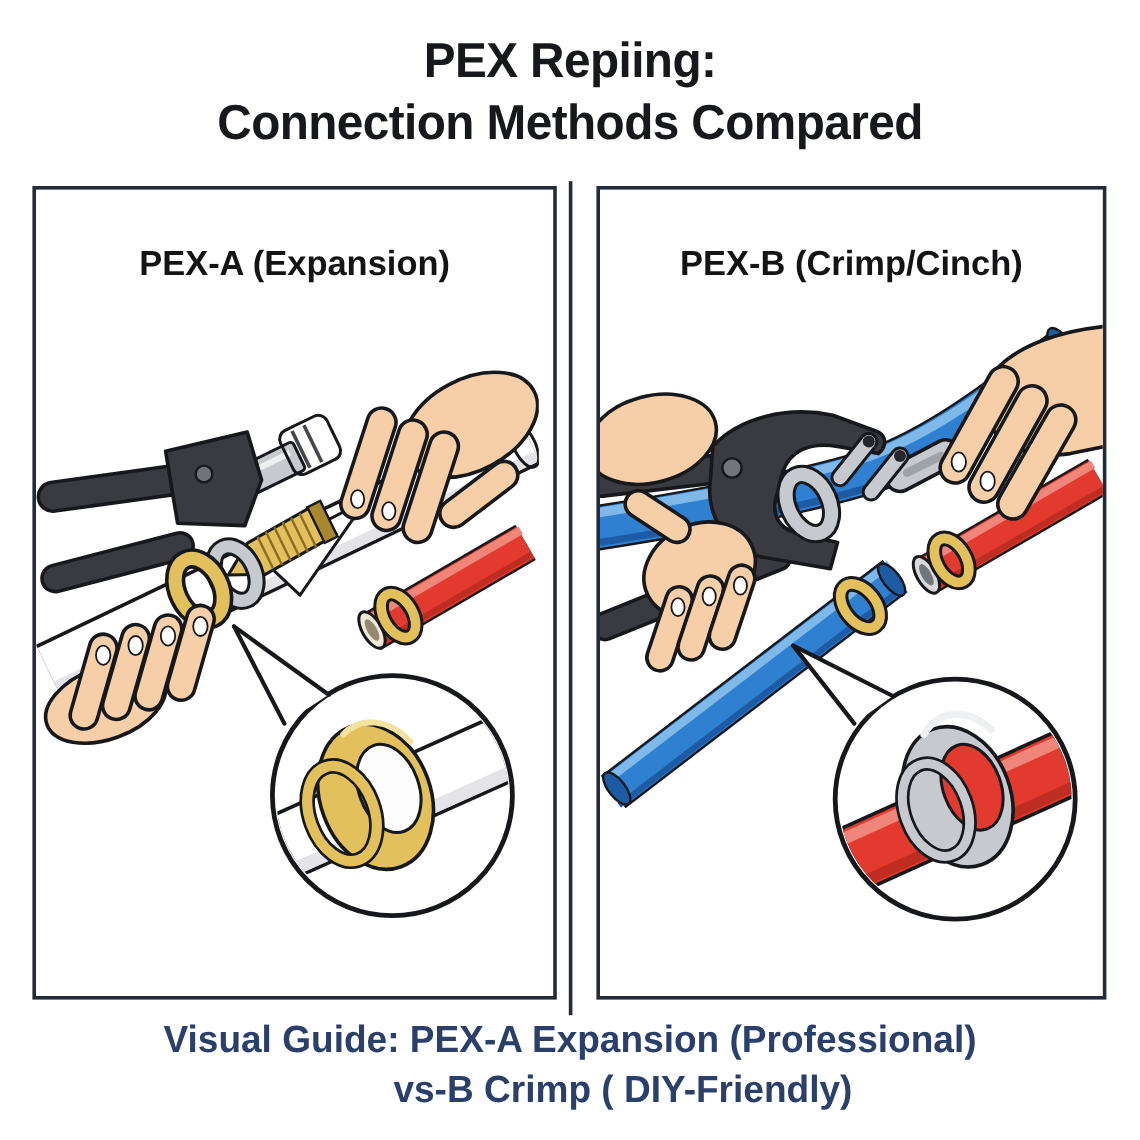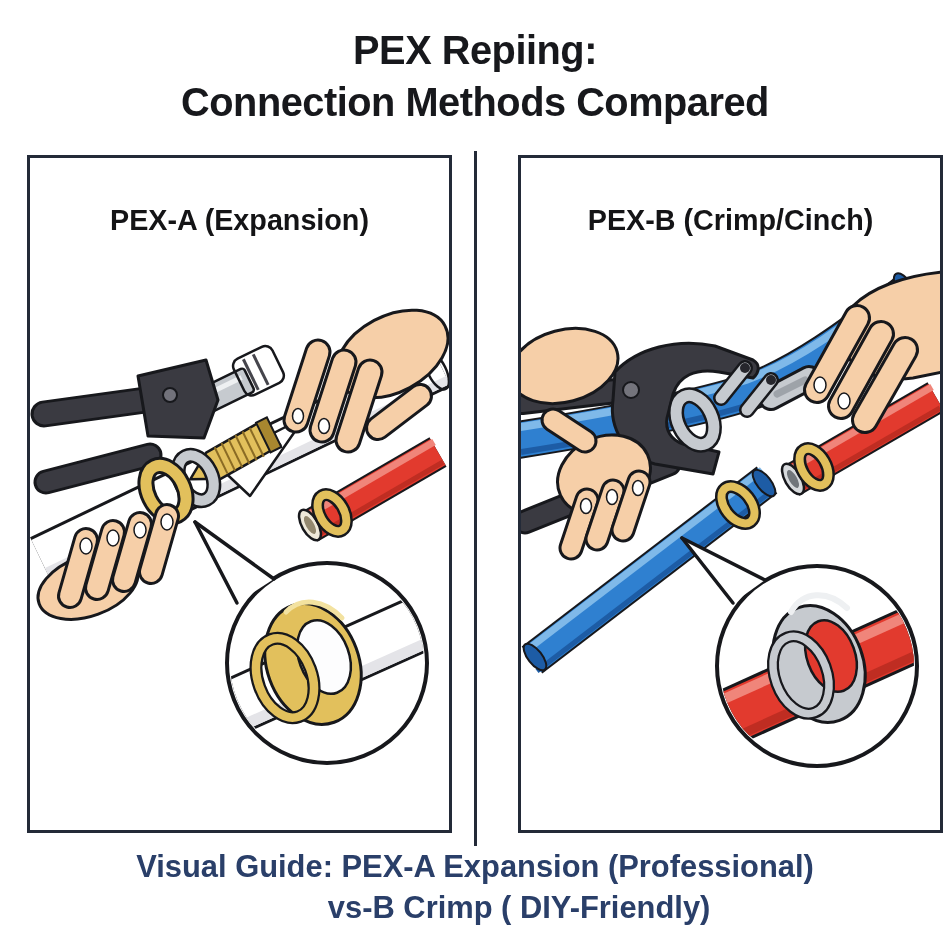--- a/index.html
+++ b/index.html
@@ -14,22 +14,22 @@
   .title-block{
     position:absolute;top:24px;left:0;width:100%;
     text-align:center;font-weight:bold;font-size:41px;line-height:52px;
     color:var(--title);letter-spacing:-0.5px;transform:scaleX(0.97);
   }
   .title-block span{display:block;}
   .panel{
     position:absolute;top:155px;width:419px;height:672px;
     border:3px solid var(--panel-border);background:#fff;overflow:hidden;
   }
-  .panel-left{left:27px;}
-  .panel-right{left:518px;}
+  .panel-left{left:27px;padding-left:12px;}
+  .panel-right{left:497px;}
   .panel-header{
     position:absolute;top:46px;left:0;width:100%;text-align:center;
     font-size:29px;font-weight:bold;color:var(--header);transform:scaleX(0.99);
   }
   .panel svg{position:absolute;left:0;top:0;width:419px;height:672px;}
   .divider{
     position:absolute;left:474px;top:151px;width:3px;height:695px;
     background:var(--panel-border);
   }
   .caption-block{

